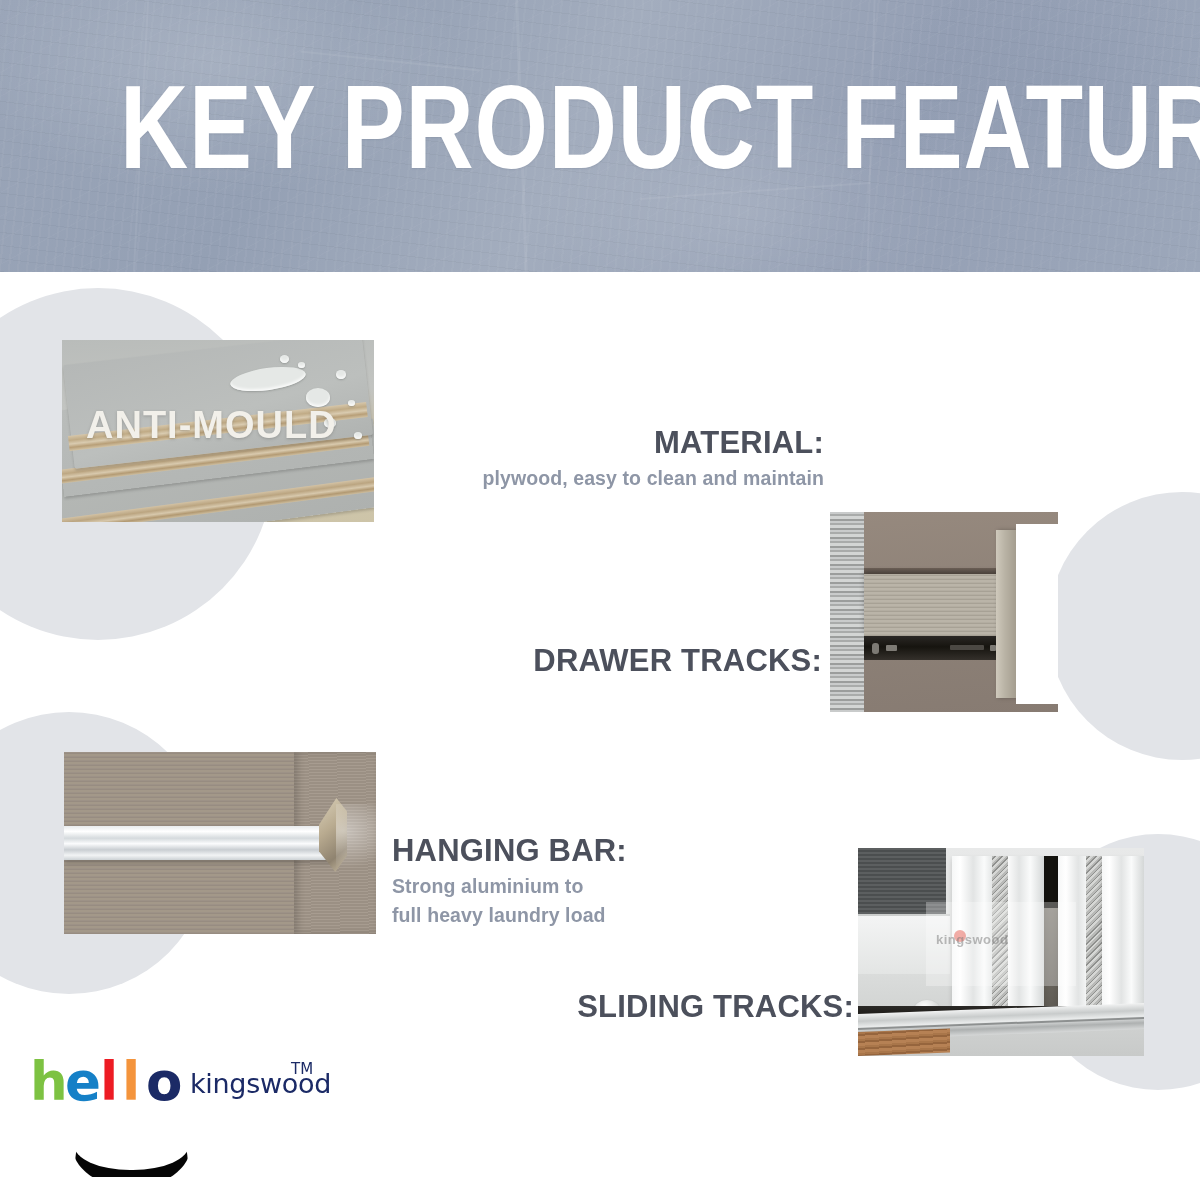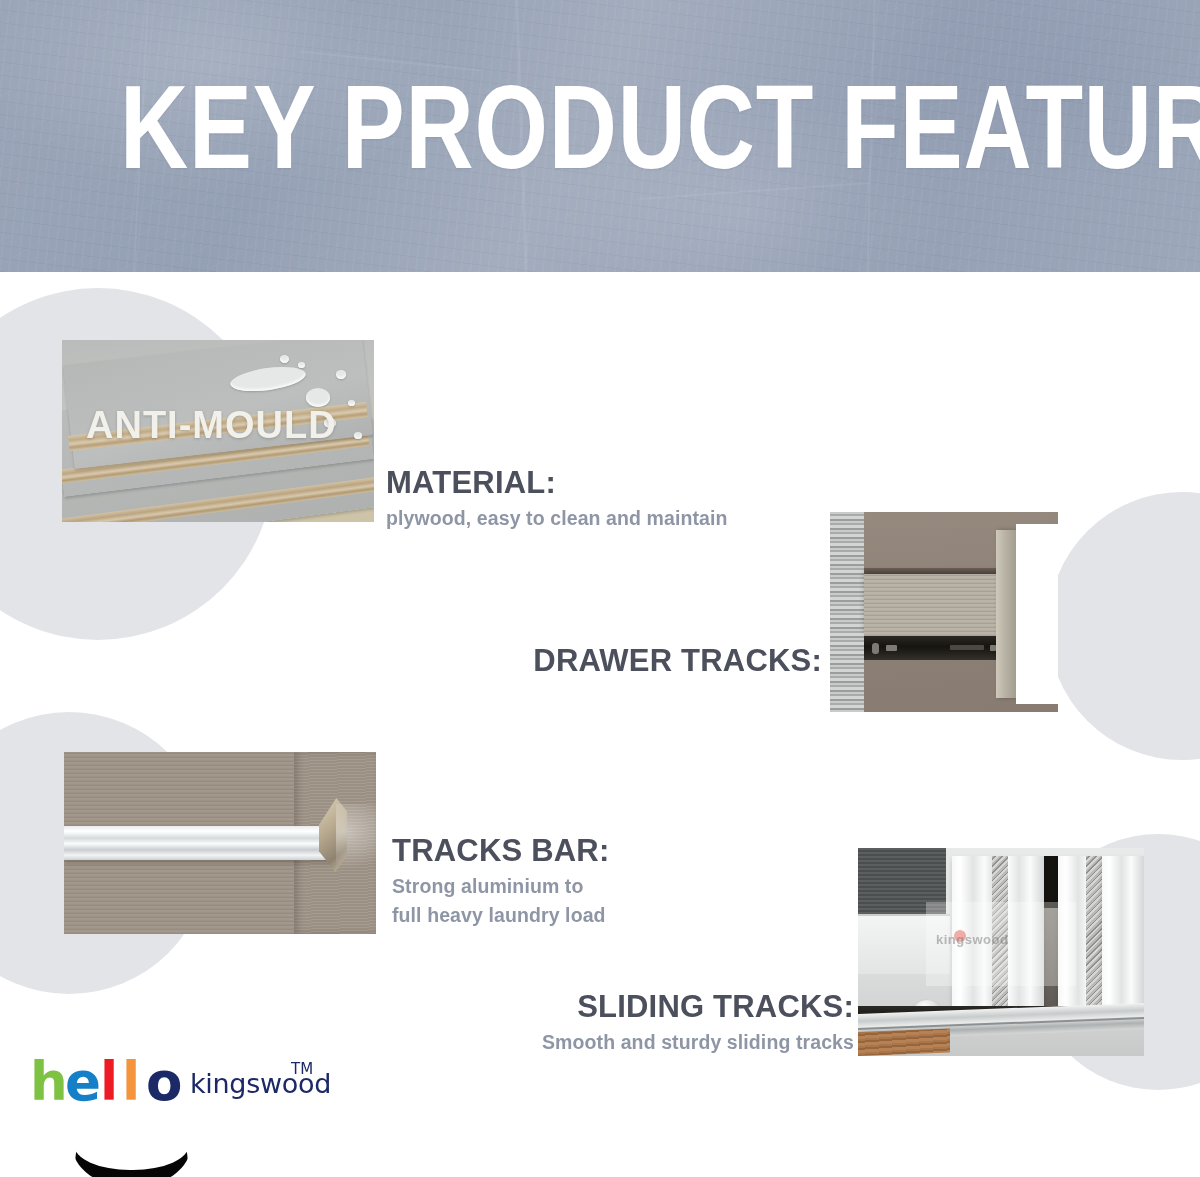--- a/index.html
+++ b/index.html
@@ -188,21 +188,21 @@
   
   .feat{position:absolute;z-index:3;}
   .feat h2{
     margin:0;color:#4c505c;font-weight:bold;
     font-size:31px;line-height:38px;letter-spacing:.2px;
   }
   .feat p{
     margin:3px 0 0 0;color:#8e96a6;font-weight:bold;
     font-size:19.5px;line-height:26px;letter-spacing:.1px;
   }
-  .f-material{left:386px;top:424px;width:430px;text-align:left;margin-top:40px;}
+  .f-material{left:394px;top:424px;width:430px;text-align:right;}
   .f-drawer  {left:330px;top:642px;width:492px;text-align:right;}
   .f-hanging {left:392px;top:832px;width:330px;text-align:left;}
   .f-track   {left:430px;top:988px;width:424px;text-align:right;}
 
   
   .logo{position:absolute;left:30px;top:1062px;z-index:5;}
   .logo-word{position:relative;height:48px;width:270px;}
   .lg{position:absolute;font-weight:bold;font-size:53px;line-height:48px;
       font-family:"DejaVu Sans", sans-serif;}
   .lg-h{left:0px;top:-4px;color:#7dc242;}
@@ -284,21 +284,21 @@
 
 <div class="photo photo-hang">
   <div class="hb-wall"></div>
   <div class="hb-wall-right"></div>
   <div class="hb-bar"></div>
   <div class="hb-bracket"></div>
   <div class="hb-glow"></div>
 </div>
 
 <div class="feat f-hanging">
-  <h2>TRACKS BAR:</h2>
+  <h2>HANGING BAR:</h2>
   <p>Strong aluminium to</p>
   <p>full heavy laundry load</p>
 </div>
 
 <div class="photo photo-track">
   <div class="tr-bg"></div>
   <div class="tr-dark"></div>
   <div class="tr-skirt"></div>
   <div class="tr-gap"></div>
   <div class="tr-inner"></div>
@@ -314,21 +314,20 @@
   <div class="tr-rail"></div>
   <div class="tr-railline"></div>
   <div class="tr-wood"></div>
   <div class="tr-watermark"></div>
   <div class="tr-wm-dot"></div>
   <div class="tr-wm-text">kingswood</div>
 </div>
 
 <div class="feat f-track">
   <h2>SLIDING TRACKS:</h2>
-  <p>Smooth and sturdy sliding tracks</p>
 </div>
 
 <div class="logo">
   <div class="logo-word">
     <span class="lg lg-h">h</span>
     <span class="lg lg-e">e</span>
     <span class="lg lg-l1">l</span>
     <span class="lg lg-l2">l</span>
     <span class="lg lg-o">o</span>
     <span class="logo-sub">kingswood</span>

